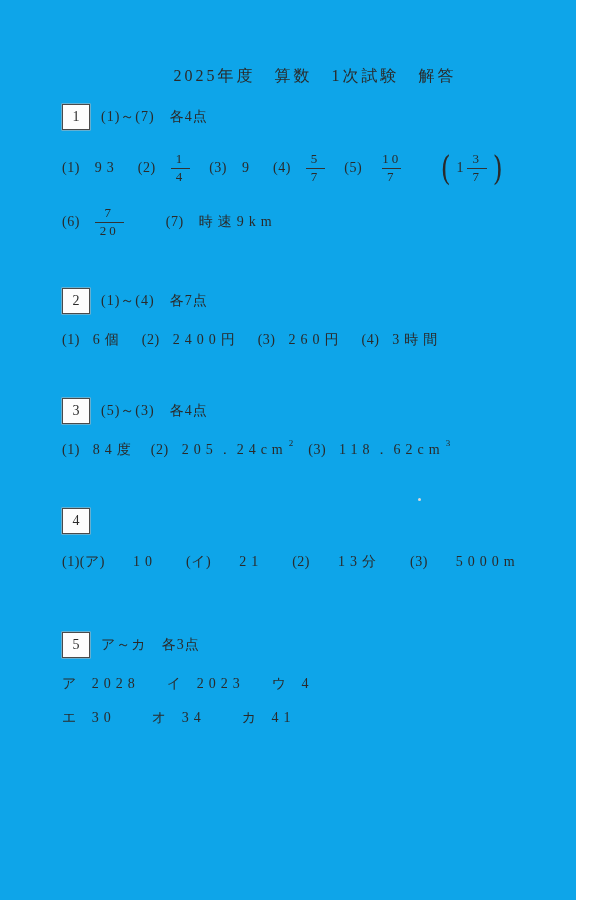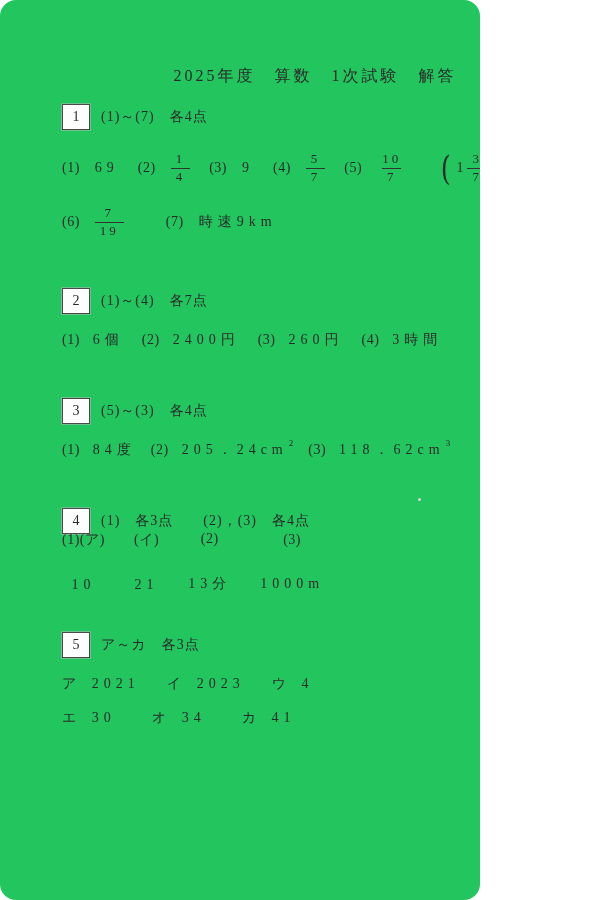--- a/index.html
+++ b/index.html
@@ -3,22 +3,22 @@
 <meta charset="utf-8">
 <style>
   html,body { margin:0; padding:0; }
   body {
     width:600px; height:900px;
     background:#ffffff;
     font-family:"Liberation Serif","DejaVu Serif",serif;
     color:#2a2a2a;
   }
   .page {
-    position:relative; width:480px; height:900px;
-    background:#22c55e; overflow:hidden;border-radius:16px;
+    position:relative; width:576px; height:900px;
+    background:#0ea5e9; overflow:hidden;
   }
   .title {
     position:absolute; top:66px; left:0; width:600px;
     text-align:center; font-size:16px; letter-spacing:3px;
     padding-left:30px; box-sizing:border-box;
     white-space:nowrap;
   }
   .sec-header {
     position:absolute; left:62px;
     display:flex; align-items:center; gap:11px;
@@ -57,21 +57,21 @@
   
   .r-s1a { top:142px; height:52px; gap:19px; }
   .r-s1a .item { gap:15px; }
   .r-s1b { top:196px; height:52px; gap:42px; }
   .r-s1b .item { gap:15px; }
   .r-s2 { top:328px; height:24px; gap:18px; }
   .r-s2 .item { gap:13px; }
   .r-s3 { top:436px; height:28px; gap:15px; }
   .r-s3 .item { gap:13px; }
   .r-s4 { top:550px; height:24px; gap:29px; }
-  .r-s4 .item { gap:28px;flex-direction:column; }
+  .r-s4 .item { gap:28px; }
   .r-s5a { top:672px; height:24px; gap:27px; }
   .r-s5a .item { gap:15px; }
   .r-s5b { top:706px; height:24px; gap:36px; }
   .r-s5b .item { gap:15px; }
   .h-s1 { top:104px; }
   .h-s2 { top:288px; }
   .h-s3 { top:398px; }
   .h-s4 { top:508px; }
   .h-s5 { top:632px; }
   .artifact {
@@ -90,21 +90,21 @@
   <div class="sec-header h-s1">
     <span class="secbox">
         <span>1</span>
       </span>
     <span class="sec-points">(1)～(7)　各4点</span>
   </div>
 
   <div class="row r-s1a">
     <span class="item">
       <span class="lbl">(1)</span>
-      <span class="val">69</span>
+      <span class="val">93</span>
     </span>
     <span class="item">
       <span class="lbl">(2)</span>
       <span class="frac">
         <span class="num">1</span>
         <span class="den">4</span>
       </span>
     </span>
     <span class="item">
       <span class="lbl">(3)</span>
@@ -133,21 +133,21 @@
         <span class="bigparen">)</span>
       </span>
     </span>
   </div>
 
   <div class="row r-s1b">
     <span class="item">
       <span class="lbl">(6)</span>
       <span class="frac">
         <span class="num">7</span>
-        <span class="den">19</span>
+        <span class="den">20</span>
       </span>
     </span>
     <span class="item">
       <span class="lbl">(7)</span>
       <span class="val">時速9km</span>
     </span>
   </div>
 
   <div class="sec-header h-s2">
     <span class="secbox">
@@ -194,53 +194,52 @@
     <span class="item">
       <span class="lbl">(3)</span>
       <span class="val"><span>118．62cm</span><span class="sup">3</span></span>
     </span>
   </div>
 
   <div class="sec-header h-s4">
     <span class="secbox">
         <span>4</span>
       </span>
-    <span class="sec-points">(1)　各3点　　(2)，(3)　各4点</span>
   </div>
 
   <div class="row r-s4">
     <span class="item">
       <span class="lbl">(1)(ア)</span>
       <span class="val">10</span>
     </span>
     <span class="item">
       <span class="lbl">(イ)</span>
       <span class="val">21</span>
     </span>
     <span class="item">
       <span class="lbl">(2)</span>
       <span class="val">13分</span>
     </span>
     <span class="item">
       <span class="lbl">(3)</span>
-      <span class="val">1000m</span>
+      <span class="val">5000m</span>
     </span>
   </div>
 
   <div class="sec-header h-s5">
     <span class="secbox">
         <span>5</span>
       </span>
     <span class="sec-points">ア～カ　各3点</span>
   </div>
 
   <div class="row r-s5a">
     <span class="item">
       <span class="lbl">ア</span>
-      <span class="val">2021</span>
+      <span class="val">2028</span>
     </span>
     <span class="item">
       <span class="lbl">イ</span>
       <span class="val">2023</span>
     </span>
     <span class="item">
       <span class="lbl">ウ</span>
       <span class="val">4</span>
     </span>
   </div>

